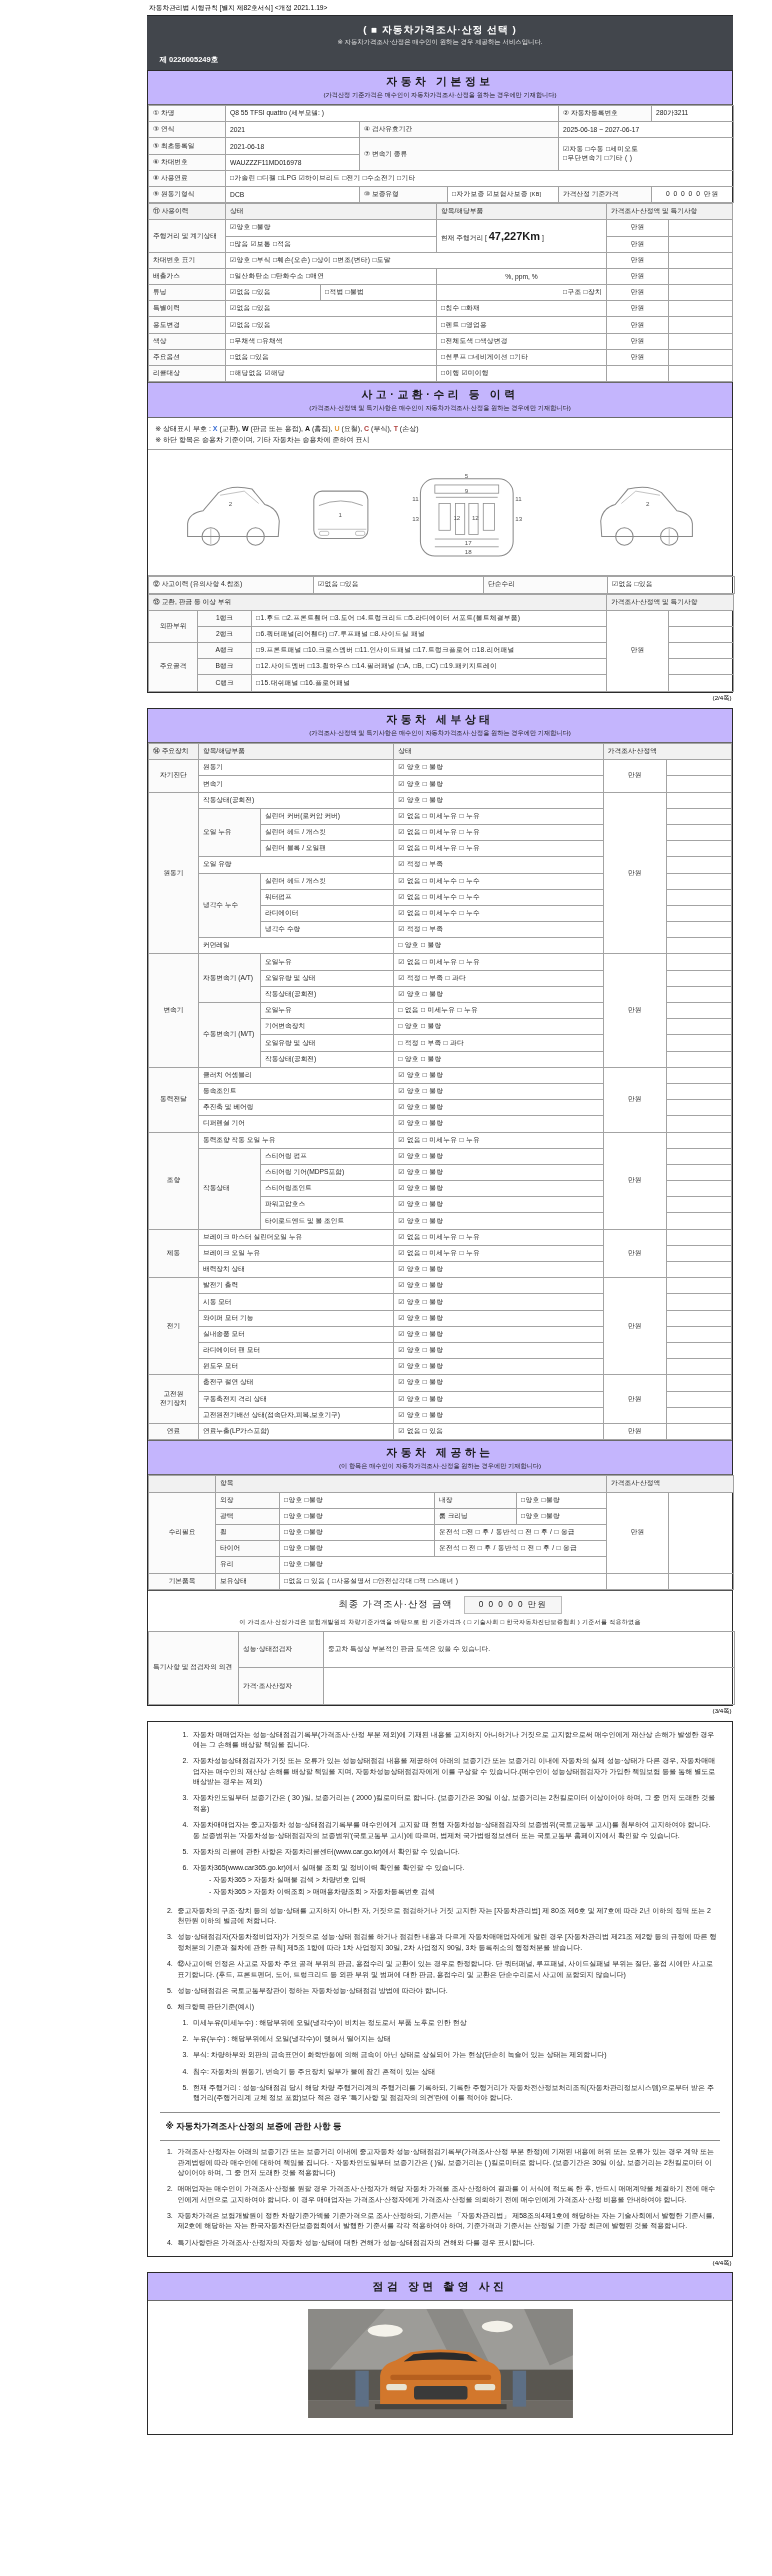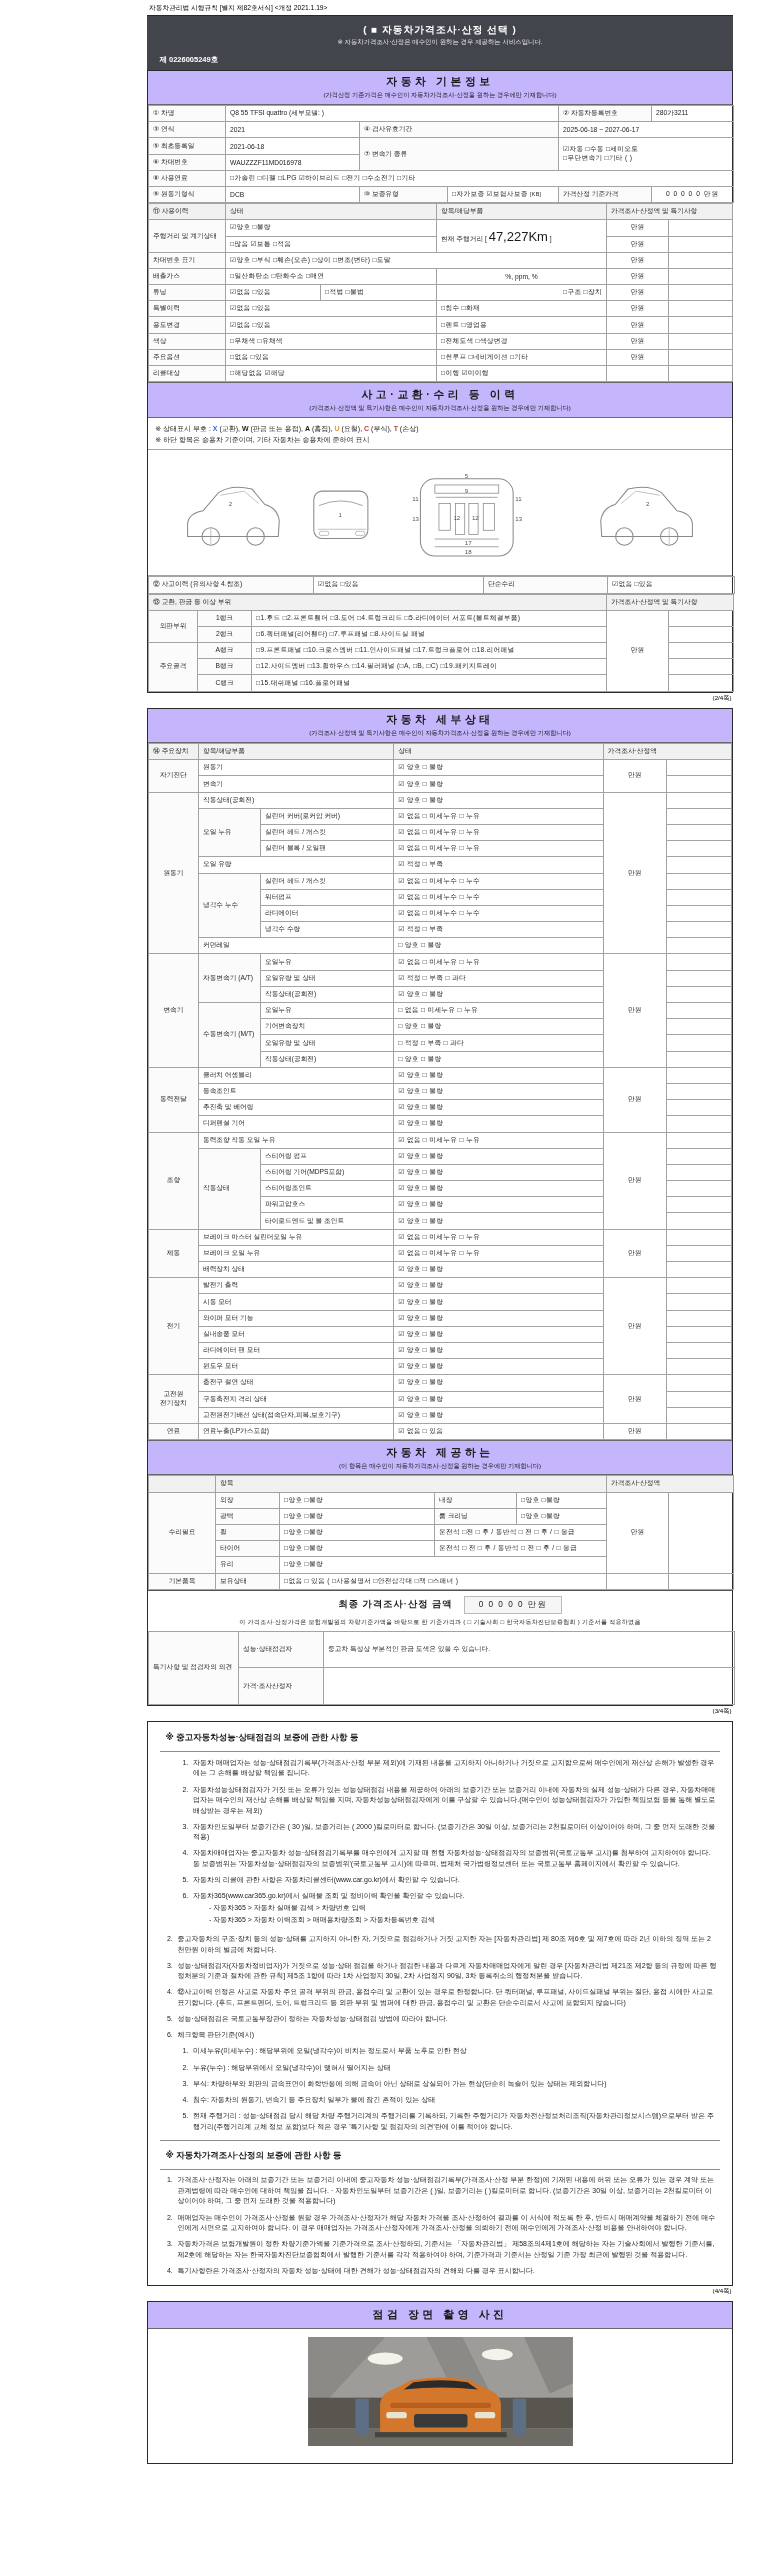--- a/index.html
+++ b/index.html
@@ -21,23 +21,23 @@
   td{border:0.5px solid #a3a3a3;font-size:6.7px;padding:3.1px 4.1px;vertical-align:middle;word-break:keep-all;overflow:hidden;}
   .hdr td{background:#f1f1f1;}
   .lb{background:#fbfbfb;}
   .c{text-align:center;}
   .r{text-align:right;}
   .chk{letter-spacing:0.3px;}
   .pm{text-align:right;font-size:6.2px;padding:1.5px 1.5px 4.6px;color:#000;}
   .notes{padding:5.2px 7.2px 4.1px;border-bottom:0.5px solid #a3a3a3;font-size:7px;line-height:1.6;}
   .legend b{font-weight:bold;}
   .diagwrap{padding:4.1px 0 3.1px;text-align:center;border-bottom:0.5px solid #a3a3a3;}
-  .mileage-v{font-size:13px;font-weight:normal;}
+  .mileage-v{font-size:11px;font-weight:bold;}
   .finalband{border-top:1px solid #555;padding:5.2px 7.2px 4.6px;text-align:center;}
-  .finalband .lab{font-size:9.3px;font-weight:bold;letter-spacing:1px;margin-right:9.3px;margin-left:20px;}
+  .finalband .lab{font-size:9.3px;font-weight:normal;letter-spacing:1px;margin-right:9.3px;margin-left:20px;}
   .finalband .val{display:inline-block;border:0.5px solid #bbb;background:#f6f6f6;padding:2.6px 13.4px;font-size:8.2px;letter-spacing:1.5px;}
   .finalband .note{font-size:6px;margin-top:3.6px;}
   .nbody{padding:2.1px 12.4px 8.2px;}
   .nsec{font-size:8.5px;font-weight:bold;padding:8.2px 5.2px 7.2px;border-bottom:0.5px solid #8d8d8d;}
   .nsec2{border-top:0.5px solid #8d8d8d;margin-top:8.2px;}
   .ni{display:flex;gap:4.6px;margin:5.7px 2.1px 0;font-size:7px;line-height:1.5;}
   .ni .num{flex:0 0 10.3px;text-align:right;}
   .ni .txt{flex:1;}
   .indent1{margin-left:15.5px;}
   .subline{margin:1.5px 0 0 33px;font-size:7px;line-height:1.5;}
@@ -673,21 +673,20 @@
         <td></td>
       </tr>
     </tbody>
         </table>
   </div>
 
   <div class="pm">(3/4쪽)</div>
 
   <div class="box">
     <div class="nbody">
-      <div class="nsec">※ 중고자동차성능·상태점검의 보증에 관한 사항 등</div>
       <div class="indent1">
         <div class="ni">
               <span class="num">1.</span>
               <span class="txt">자동차 매매업자는 성능·상태점검기록부(가격조사·산정 부분 제외)에 기재된 내용을 고지하지 아니하거나 거짓으로 고지함으로써 매수인에게 재산상 손해가 발생한 경우에는 그 손해를 배상할 책임을 집니다.</span>
             </div>
         <div class="ni">
               <span class="num">2.</span>
               <span class="txt">자동차성능상태점검자가 거짓 또는 오류가 있는 성능상태점검 내용을 제공하여 아래의 보증기간 또는 보증거리 이내에 자동차의 실제 성능·상태가 다른 경우, 자동차매매업자는 매수인의 재산상 손해를 배상할 책임을 지며, 자동차성능상태점검자에게 이를 구상할 수 있습니다.(매수인이 성능상태점검자가 가입한 책임보험 등을 통해 별도로 배상받는 경우는 제외)</span>
             </div>
         <div class="ni">

